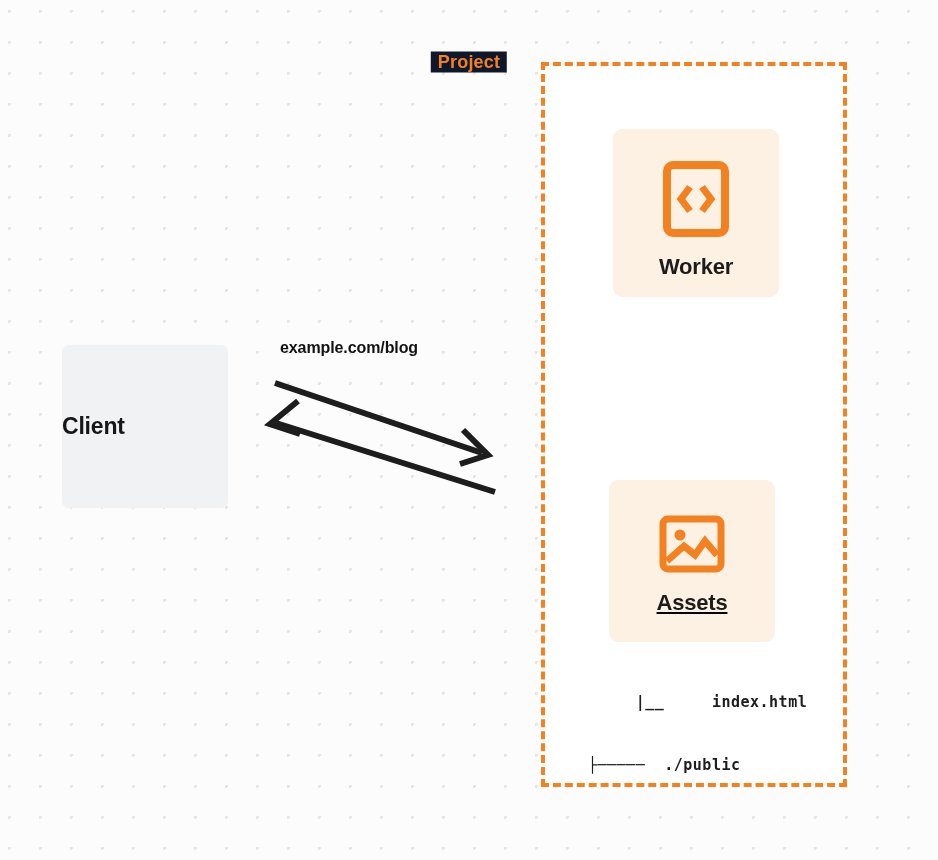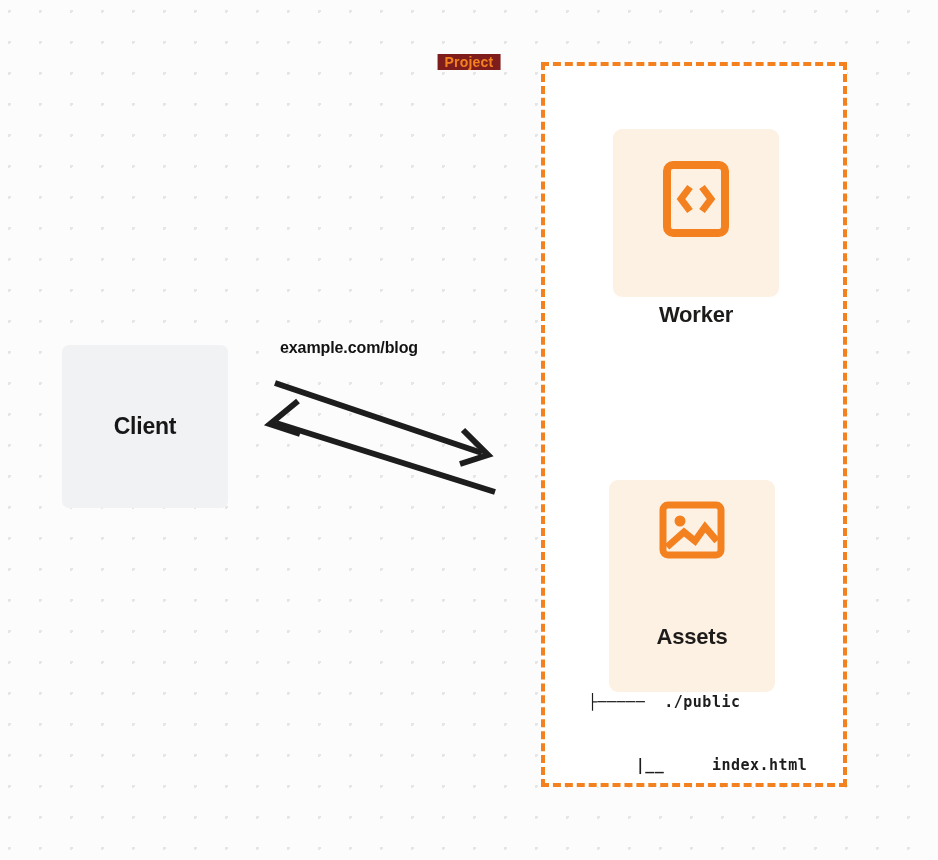--- a/index.html
+++ b/index.html
@@ -27,21 +27,21 @@
   .client-box {
     position: absolute;
     left: 62px;
     top: 345px;
     width: 166px;
     height: 163px;
     background: #f1f2f4;
     border-radius: 7px;
     display: flex;
     align-items: center;
-    justify-content: center;
+    justify-content: flex-start;
   }
   .client-label {
     font-size: 23px;
     font-weight: bold;
     color: #171717;
     letter-spacing: -0.2px;
   }
 
   
   .arrows {
@@ -71,53 +71,53 @@
     height: 725px;
     background: #ffffff;
     border: 4px dashed #f48120;
     box-sizing: border-box;
   }
   .project-title {
     position: absolute;
     left: 50%;
     top: 62px;
     transform: translate(-50%, -50%);
-    background: #7f1d1d;
+    background: #0f172a;
     padding: 0 7px;
-    font-size: 14px;
+    font-size: 18px;
     font-weight: bold;
     color: #f48120;
     letter-spacing: 0.2px;
     white-space: nowrap;
     z-index: 3;
   }
 
   
   .card {
     position: absolute;
     width: 166px;
     background: #fdf1e4;
     border-radius: 9px;
     display: flex;
     flex-direction: column;
     align-items: center;
     box-sizing: border-box;
-    gap: 48px;
   }
   .card-worker {
     left: 613px;
     top: 129px;
     height: 168px;
     padding-top: 31px;
   }
   .card-assets {
     left: 609px;
     top: 480px;
-    height: 212px;
-    padding-top: 20px;
+    height: 162px;
+    padding-top: 34px;
+    text-decoration: underline;
   }
   .card-icon {
     line-height: 0;
   }
   .card-label {
     margin-top: 16px;
     font-size: 22px;
     font-weight: bold;
     color: #1d1c1a;
     letter-spacing: -0.2px;
@@ -182,18 +182,18 @@
       <svg width="68" height="60" viewBox="0 0 68 60">
         <rect x="5" y="5" width="58" height="50" rx="5" ry="5" fill="none" stroke="#f48120" stroke-width="7"></rect>
         <circle cx="22" cy="21" r="5.5" fill="#f48120"></circle>
         <polyline points="9,47 26,32 37,41 47,27 59,41" fill="none" stroke="#f48120" stroke-width="7" stroke-linecap="butt" stroke-linejoin="miter"></polyline>
       </svg>
     </span>
     <span class="card-label">Assets</span>
   </div>
 
   <div class="file-tree">
+    <div>     |__     index.html</div>
     <div>├─────  ./public</div>
-    <div>     |__     index.html</div>
     
   </div>
 
 </div>
 
 </body></html>

